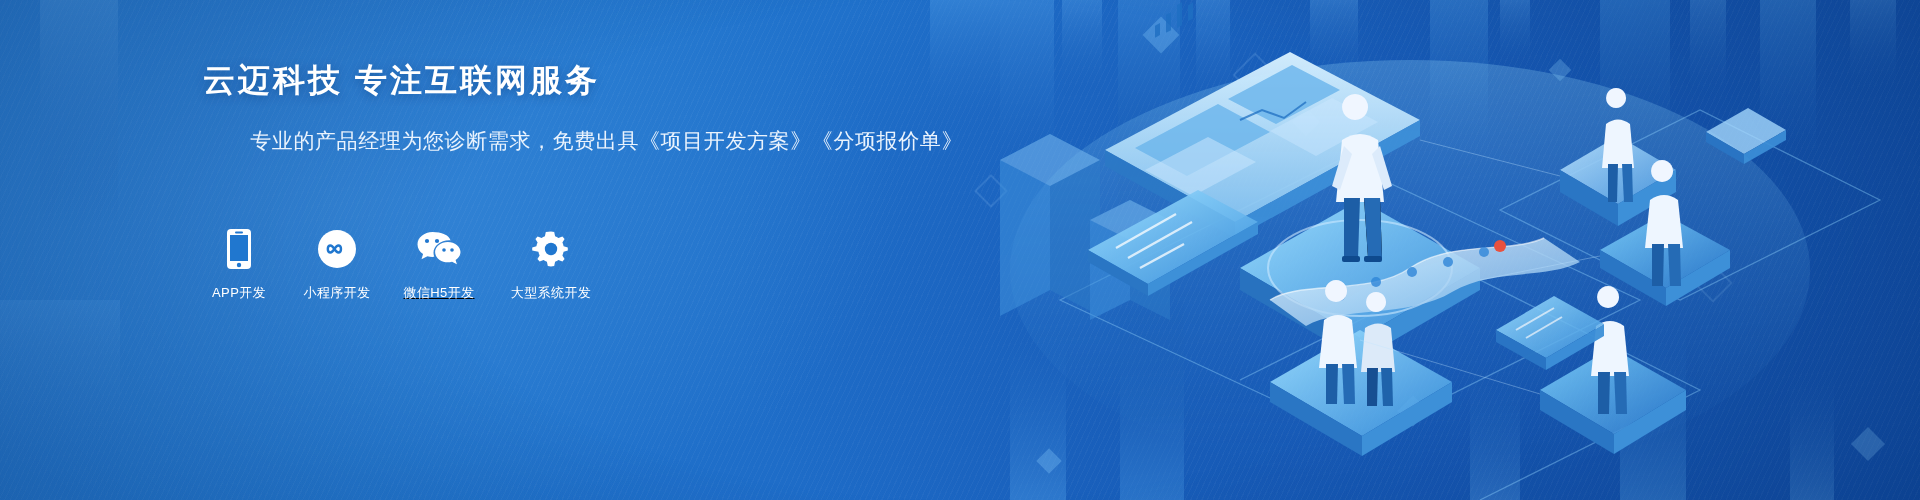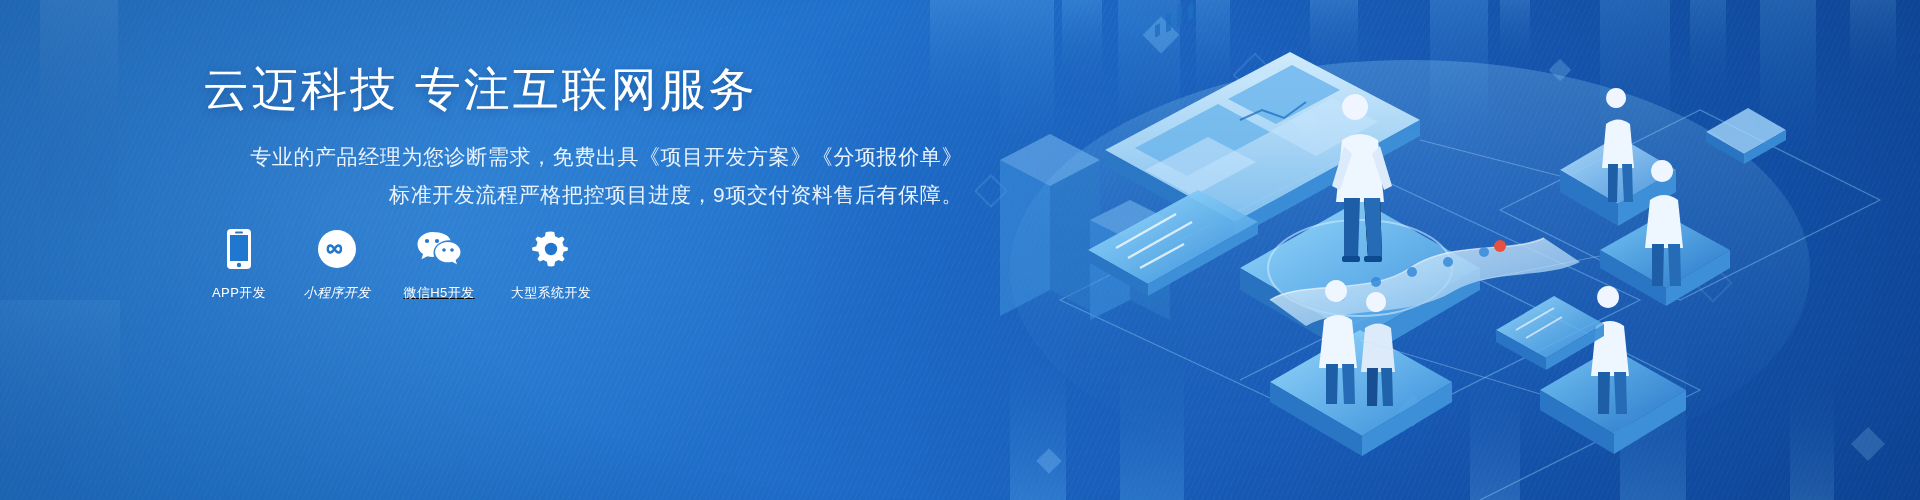--- a/index.html
+++ b/index.html
@@ -35,23 +35,23 @@
   .bars{position:absolute;left:0;top:0;width:1920px;height:500px;pointer-events:none;}
 
   
   .content{
     position:absolute;
     left:203px; top:62px;
     width:760px;
     z-index:6;
   }
   .headline{
-    font-size:46px;
+    font-size:32px;
     line-height:1.18;
-    font-weight:normal;
+    font-weight:bold;
     color:#ffffff;
     letter-spacing:3px;
     white-space:nowrap;
     text-shadow:0 2px 10px rgba(6,40,92,.35);
   }
   .sub{
     margin-top:22px;
     font-size:21px;
     line-height:38px;
     color:#eaf3fd;
@@ -354,39 +354,38 @@
       <path d="M540 280 L660 256"></path>
       <path d="M420 340 L600 394"></path>
     </g>
   </svg>
   </div>
 
   <div class="content">
     <h1 class="headline">云迈科技 专注互联网服务</h1>
     <div class="sub">
       <span class="sub-line">专业的产品经理为您诊断需求，免费出具《项目开发方案》《分项报价单》</span>
-      <span class="sub-line">标准开发流程严格把控项目进度，9项交付资料售后有保障。</span>
     </div>
   </div>
 
   <div class="services">
 
     <div class="service" style="margin-right:26px;">
       <span class="ico">
         <svg width="26" height="42" viewBox="0 0 26 42">
           <rect x="1" y="1" width="24" height="40" rx="4" ry="4" fill="#ffffff"></rect>
           <rect x="4" y="7" width="18" height="26" fill="#2077cf"></rect>
           <rect x="9" y="3.4" width="8" height="2" rx="1" fill="#2077cf"></rect>
           <circle cx="13" cy="37" r="2.2" fill="#2077cf"></circle>
         </svg>
       </span>
       <span class="lbl">APP开发</span>
     </div>
 
-    <div class="service" style="margin-right:26px;font-style:italic;">
+    <div class="service" style="margin-right:26px;">
       <span class="ico">
         <svg width="40" height="40" viewBox="0 0 40 40">
           <circle cx="20" cy="20" r="19" fill="#ffffff"></circle>
           <path d="M13.5 16.5 c-3.6 0 -3.6 7 0 7 c3.2 0 4.6 -7 7.8 -7
                    c3.6 0 3.6 7 0 7 c-3.2 0 -4.6 -7 -7.8 -7 Z" fill="none" stroke="#2077cf" stroke-width="2.4" stroke-linecap="round"></path>
         </svg>
       </span>
       <span class="lbl">小程序开发</span>
     </div>
 

